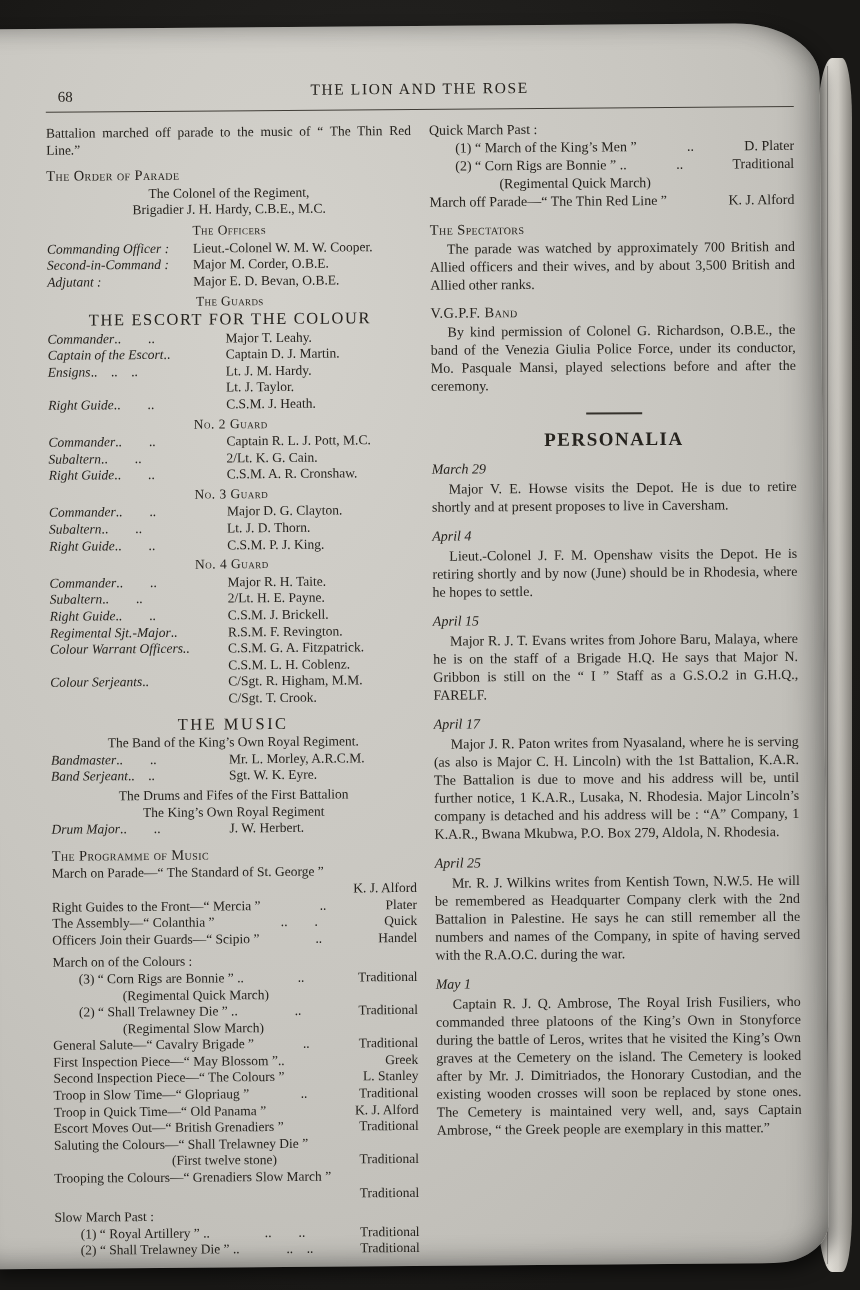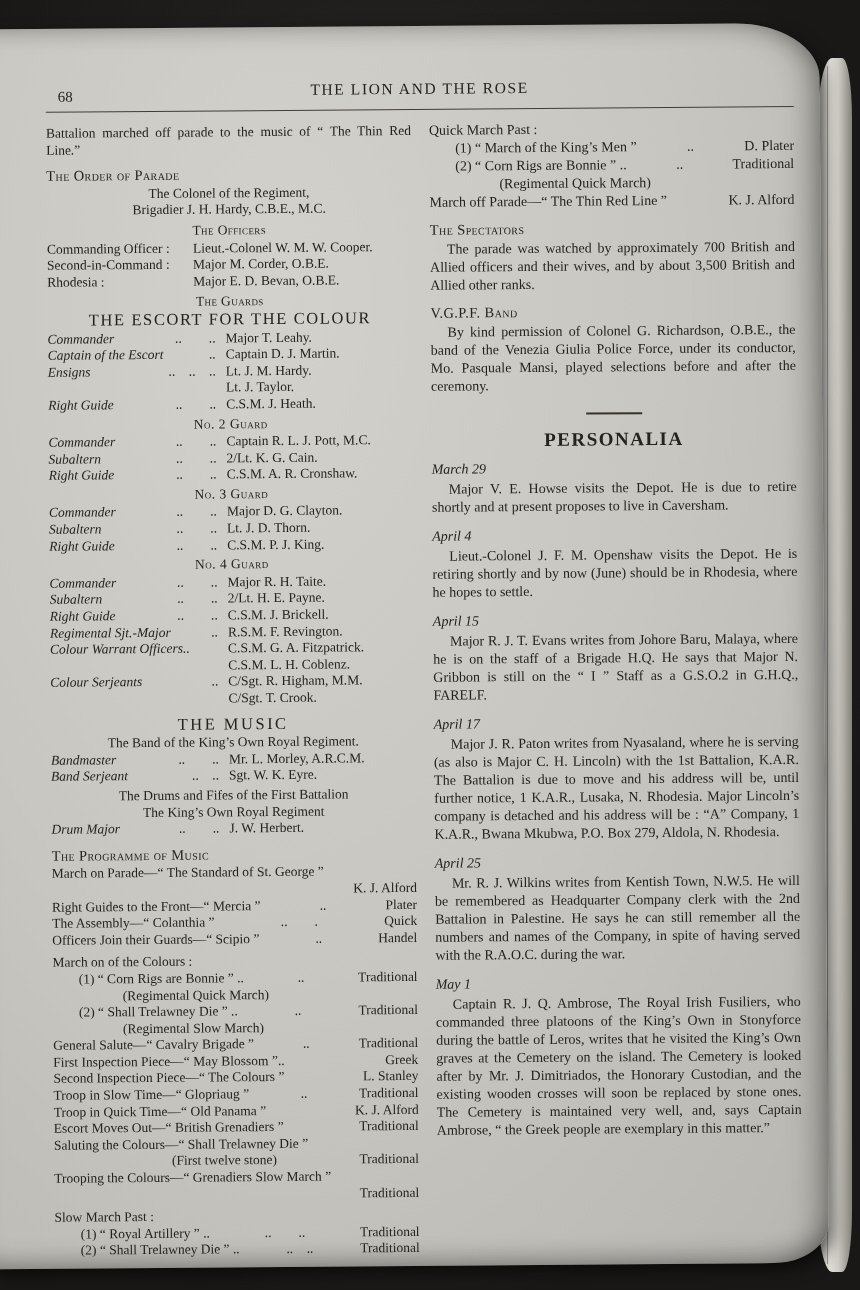--- a/index.html
+++ b/index.html
@@ -31,26 +31,26 @@
   .para{text-align:justify;text-indent:17px;margin:1px 0 0;}
   .noindent{text-indent:0;}
   .sc{font-variant:small-caps;letter-spacing:.4px;}
   .h-left{font-size:14.5px;margin:9px 0 2px;}
   .c{text-align:center;}
   .h-center{text-align:center;margin:4px 0 1px;}
   .escort-h{text-align:center;font-size:16.5px;letter-spacing:1.6px;margin:1px 0 2px;}
   .music-h{text-align:center;font-size:16.5px;letter-spacing:2.5px;margin:9px 0 2px;}
   .guard-h{text-align:center;font-variant:small-caps;letter-spacing:.5px;margin:3px 0 1px;}
   .o-row{display:flex;}
-  .o-left{flex:1;display:flex;justify-content:space-between;padding-right:10px;min-height:16.6px;}
+  .o-left{flex:1;display:flex;justify-content:flex-start;padding-right:10px;min-height:16.6px;}
   .o-label{font-style:italic;white-space:nowrap;}
   .o-dots{white-space:pre;}
   .o-value{width:187px;flex:none;white-space:nowrap;}
   .of-row{display:flex;}
-  .of-label{width:146px;flex:none;white-space:nowrap;}
+  .of-label{font-style:italic;width:146px;flex:none;white-space:nowrap;}
   .of-value{white-space:nowrap;}
   .m-row{display:flex;min-height:16.6px;}
   .col.right .m-row{min-height:18px;}
   .m-text{white-space:nowrap;}
   .m-dots{flex:1;text-align:center;white-space:pre;overflow:hidden;}
   .m-comp{white-space:nowrap;}
   .t-num{padding-left:26px;}
   .t-note{padding-left:70px;}
   .t-note2{padding-left:118px;}
   .divider{width:56px;border-top:2px solid #35322c;margin:18px auto 0;}
@@ -87,21 +87,21 @@
                 <span class="of-label">Commanding Officer :</span>
                 <span class="of-value">Lieut.-Colonel W. M. W. Cooper.</span>
               </div>
 
               <div class="of-row">
                 <span class="of-label">Second-in-Command :</span>
                 <span class="of-value">Major M. Corder, O.B.E.</span>
               </div>
 
               <div class="of-row">
-                <span class="of-label">Rhodesia :</span>
+                <span class="of-label">Adjutant :</span>
                 <span class="of-value">Major E. D. Bevan, O.B.E.</span>
               </div>
             </div>
 
           <div class="sc h-center">The Guards</div>
           <div class="escort-h">THE ESCORT FOR THE COLOUR</div>
           <div>
 
               <div class="o-row">
                 <span class="o-left">
@@ -329,21 +329,21 @@
                 <span class="m-text">Officers Join their Guards—“ Scipio ”</span>
                 <span class="m-dots">..</span>
                 <span class="m-comp">Handel</span>
               </div>
             </div>
 
           <div class="mt6">March on of the Colours :</div>
           <div>
 
               <div class="m-row t-num">
-                <span class="m-text">(1) “ Corn Rigs are Bonnie ” ..</span>
+                <span class="m-text">(3) “ Corn Rigs are Bonnie ” ..</span>
                 <span class="m-dots">..</span>
                 <span class="m-comp">Traditional</span>
               </div>
 
               <div class="m-row t-note">
                 <span class="m-text">(Regimental Quick March)</span>
                 <span class="m-dots"></span>
                 <span class="m-comp"></span>
               </div>
 

